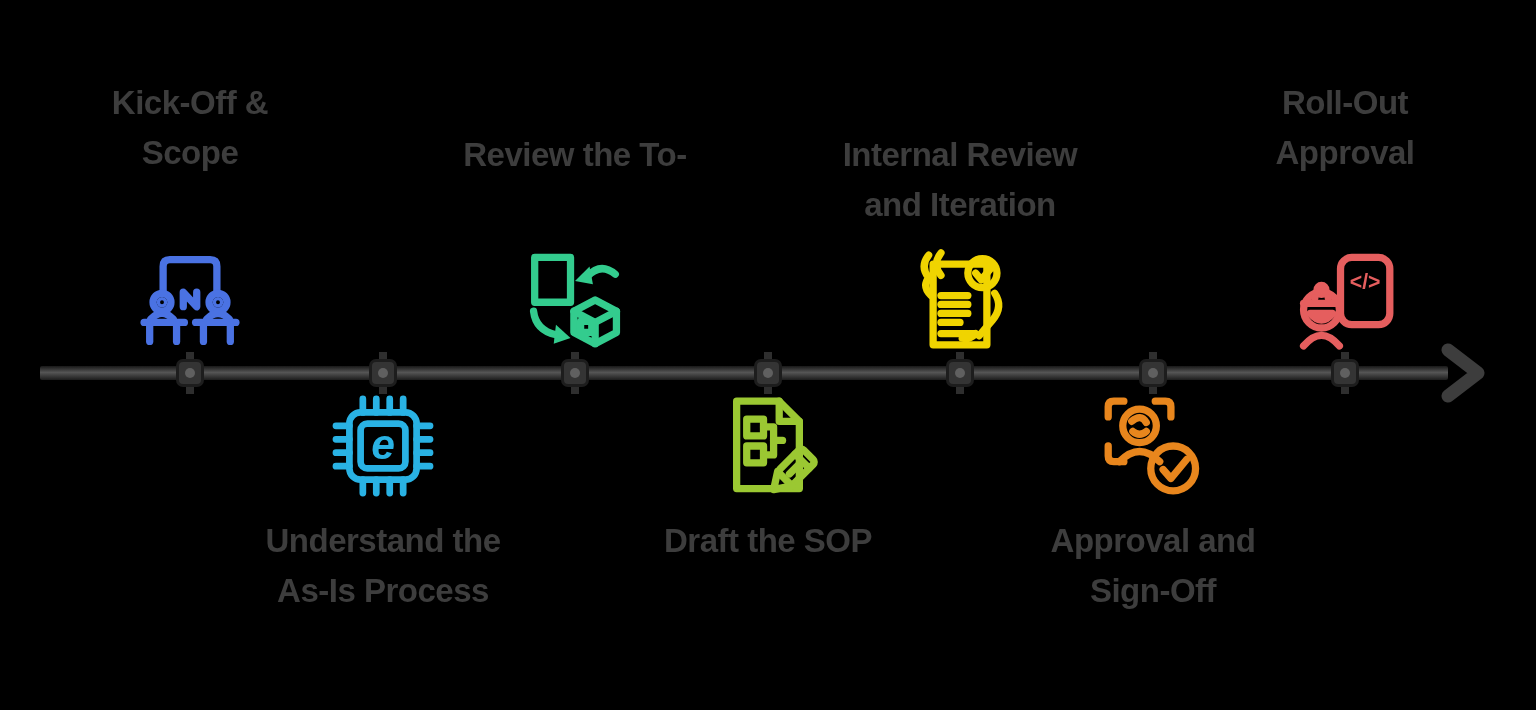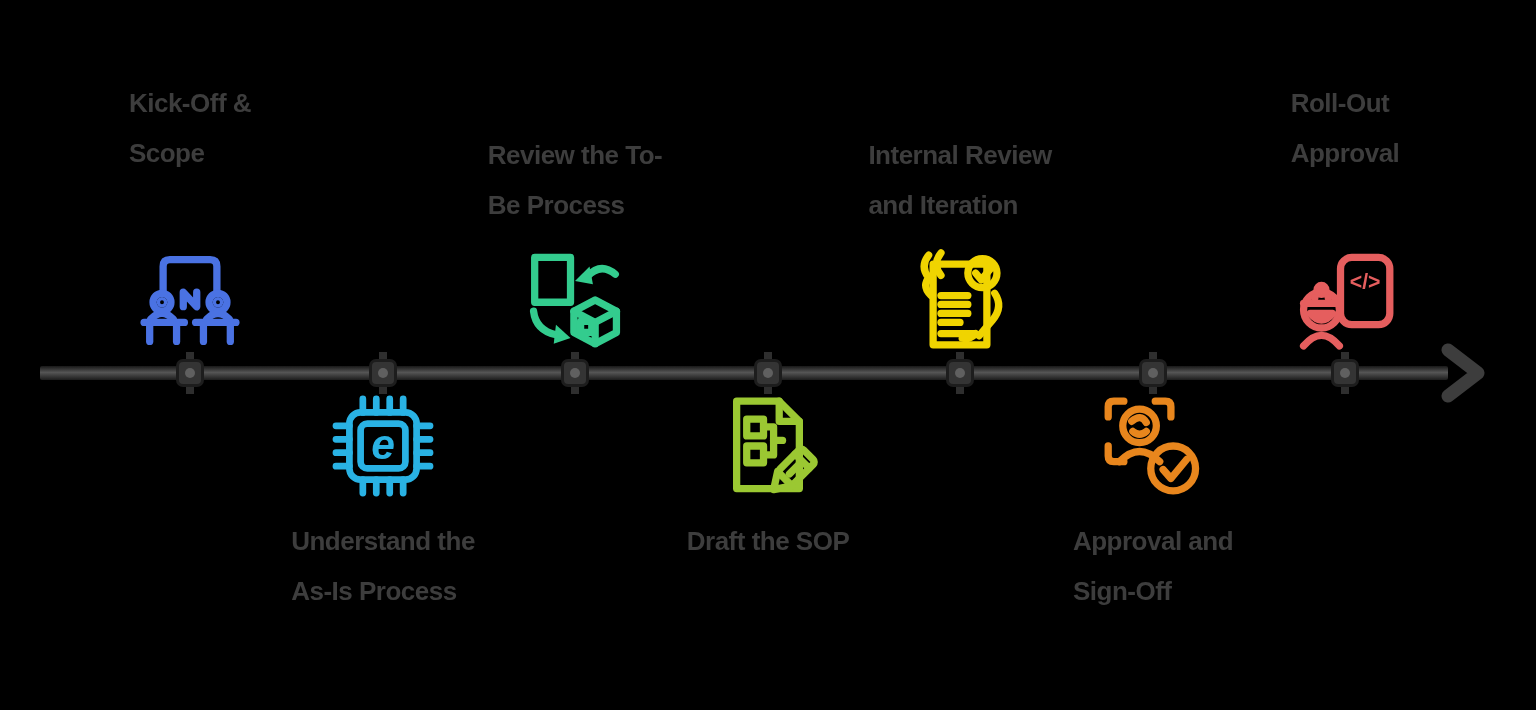--- a/index.html
+++ b/index.html
@@ -19,21 +19,21 @@
     background:#343434; border:3px solid #1d1d1d; border-radius:7px;
     box-sizing:border-box;
     box-shadow:0 -17px 0 -10px #2e2e2e, 0 17px 0 -10px #2e2e2e;
   }
   .node::before {
     content:''; position:absolute; left:50%; top:50%; width:10px; height:10px;
     transform:translate(-50%,-50%); border-radius:50%; background:#606060;
   }
   .label {
     position:absolute; transform:translateX(-50%);
-    text-align:left; font-weight:bold; font-size:26px; line-height:50px;
+    text-align:center; font-weight:bold; font-size:33px; line-height:50px;
     letter-spacing:-0.5px; color:#3d3d3d; white-space:nowrap;
   }
   .icon { position:absolute; width:112px; height:112px; transform:translateX(-50%); }
 </style>
 </head>
 <body>
 
 <div class="canvas">
 
   <div class="axis-bar"></div>
@@ -88,21 +88,20 @@
     </svg>
     <div class="label" style="left:383px;top:516px">
       <div>Understand the</div>
       <div>As-Is Process</div>
     </div>
   </div>
 
   <div>
     <div class="label" style="left:575px;top:130px">
       <div>Review the To-</div>
-      <div>Be Process</div>
     </div>
     <svg class="icon" style="left:575px;top:244px" viewBox="0 0 100 100">
       <g fill="none" stroke-width="6.5" stroke-linecap="round" stroke-linejoin="round" stroke="#33cc8e">
         <rect x="14" y="12" width="32" height="40"></rect>
         <path d="M68,50 L87,60 V79 L68,89 L49,79 V60 Z"></path>
         <path d="M49,60 L68,70 L87,60"></path>
         <path d="M68,70 V89"></path>
         <rect x="55" y="69" width="10" height="10"></rect>
         <path d="M61,29 Q73,16 86,27"></path>
         <polygon points="50,33 63,20 66,36" stroke="none" fill="#33cc8e"></polygon>

